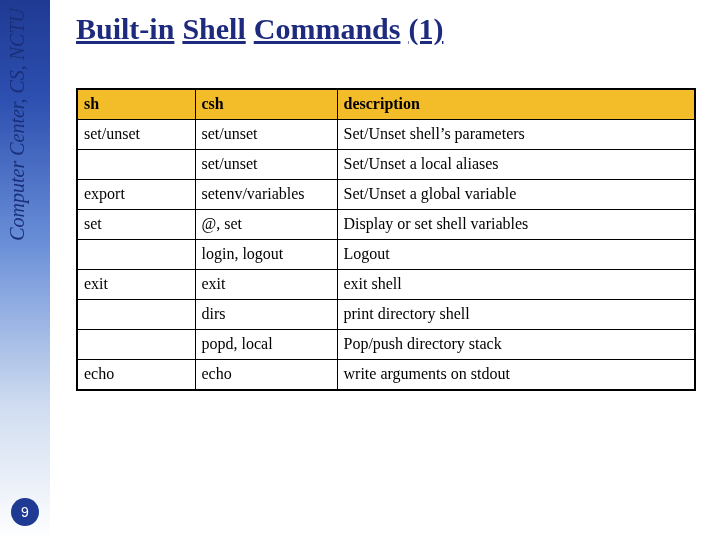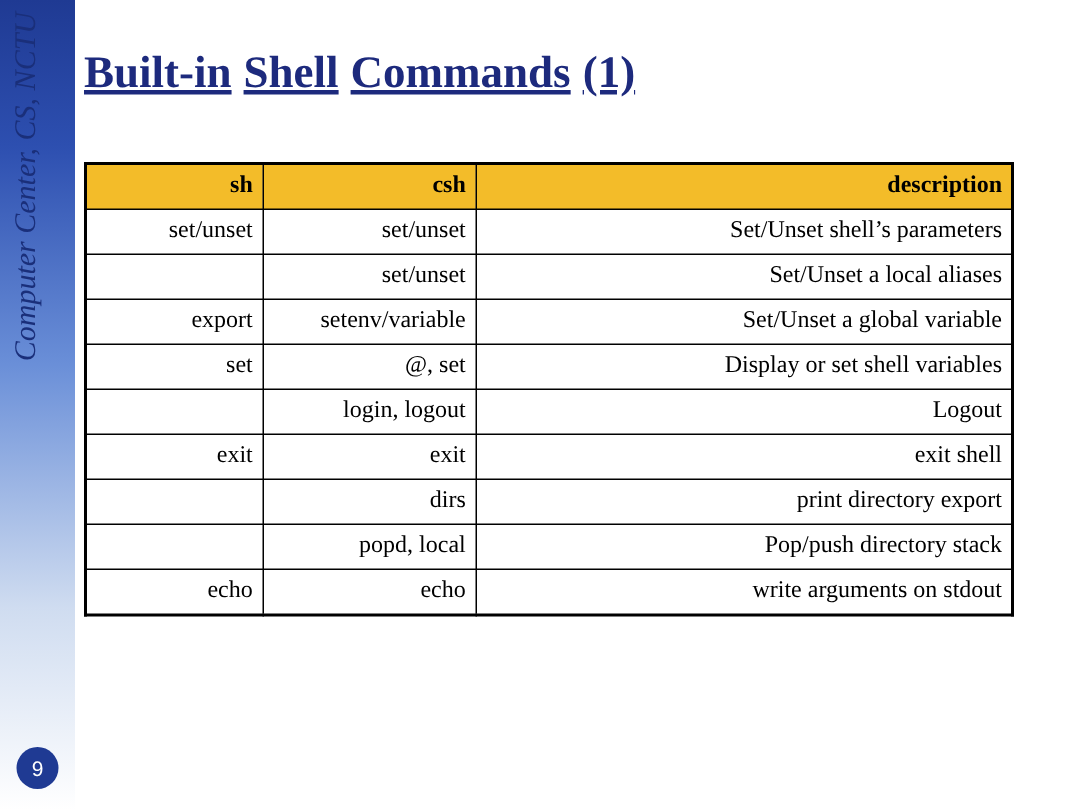--- a/index.html
+++ b/index.html
@@ -53,24 +53,23 @@
     background: #1f3a93;
     color: #fff;
     font-family: Arial, sans-serif;
     font-size: 14px;
     display: flex;
     align-items: center;
     justify-content: center;
   }
   .content {
     position: absolute;
-    left: 56px;
+    left: 76px;
     top: 10px;
     right: 18px;
-    margin-top: 20px;
   }
   .title {
     color: #1d2a7d;
     font-family: "Times New Roman", Times, serif;
     font-weight: bold;
     font-size: 30px;
     margin-top: 2px;
     margin-bottom: 2px;
   }
   .title .tword { text-decoration: underline; margin-right: 8px; }
@@ -82,21 +81,21 @@
     border-collapse: collapse;
     width: 620px;
     border: 2px solid #000;
     font-size: 16px;
     line-height: 1.05;
   }
   table.cmd th, table.cmd td {
     border: 1px solid #000;
     padding: 3px 6px 4px 6px;
     vertical-align: middle;
-    text-align: right;
+    text-align: left;
     height: 22px;
   }
   table.cmd thead th {
     background: #f3bc29;
     font-weight: bold;
     font-family: "Times New Roman", Times, serif;
   }
   table.cmd td {
     background: #fff;
     font-family: "Times New Roman", Times, serif;
@@ -138,42 +137,42 @@
               <td>set/unset</td>
               <td>Set/Unset shell’s parameters</td>
             </tr>
             <tr>
               <td></td>
               <td>set/unset</td>
               <td>Set/Unset a local aliases</td>
             </tr>
             <tr>
               <td>export</td>
-              <td>setenv/variable</td>
+              <td>setenv/variables</td>
               <td>Set/Unset a global variable</td>
             </tr>
             <tr>
               <td>set</td>
               <td>@, set</td>
               <td>Display or set shell variables</td>
             </tr>
             <tr>
               <td></td>
               <td>login, logout</td>
               <td>Logout</td>
             </tr>
             <tr>
               <td>exit</td>
               <td>exit</td>
               <td>exit shell</td>
             </tr>
             <tr>
               <td></td>
               <td>dirs</td>
-              <td>print directory export</td>
+              <td>print directory shell</td>
             </tr>
             <tr>
               <td></td>
               <td>popd, local</td>
               <td>Pop/push directory stack</td>
             </tr>
             <tr>
               <td>echo</td>
               <td>echo</td>
               <td>write arguments on stdout</td>

